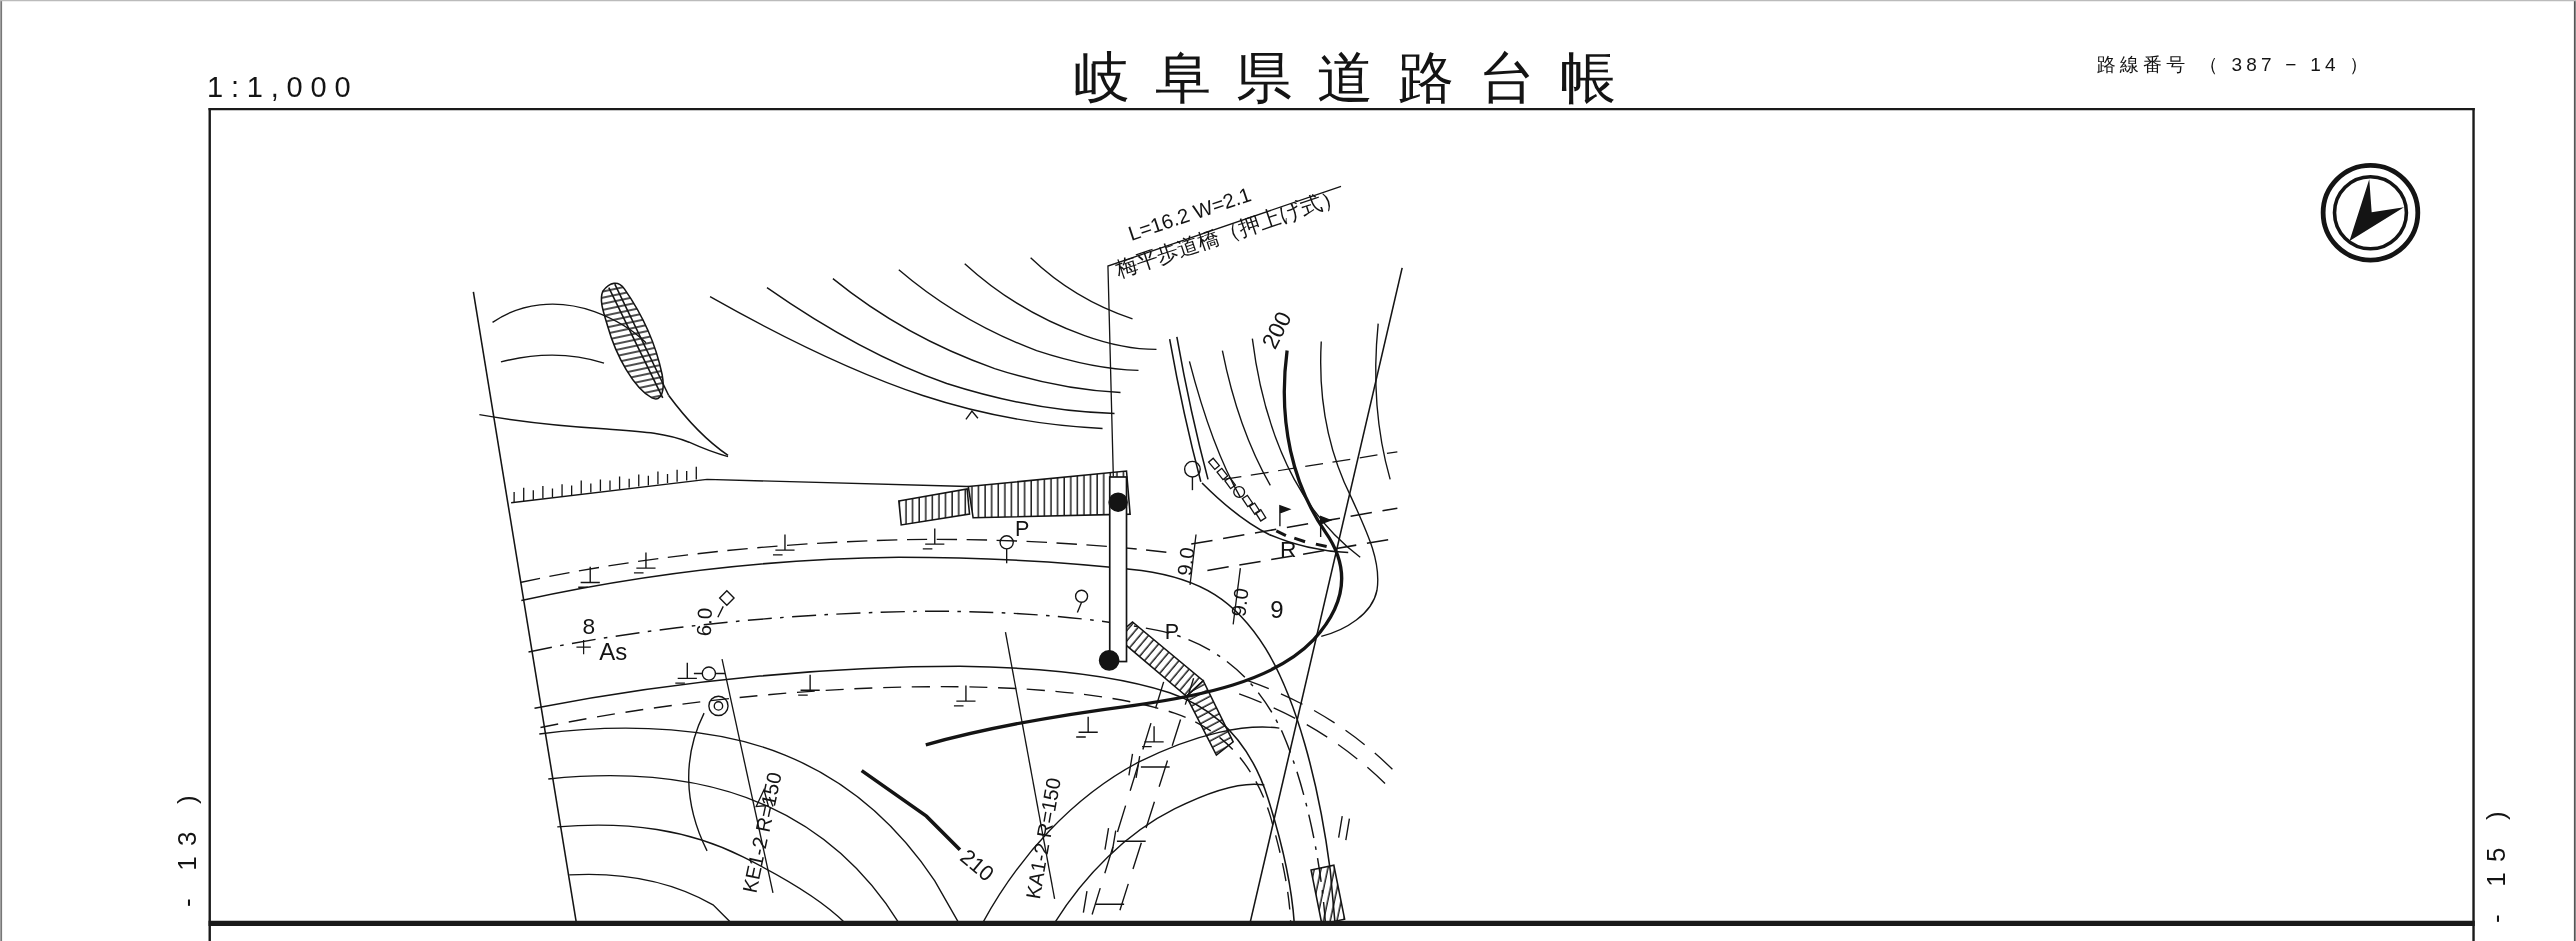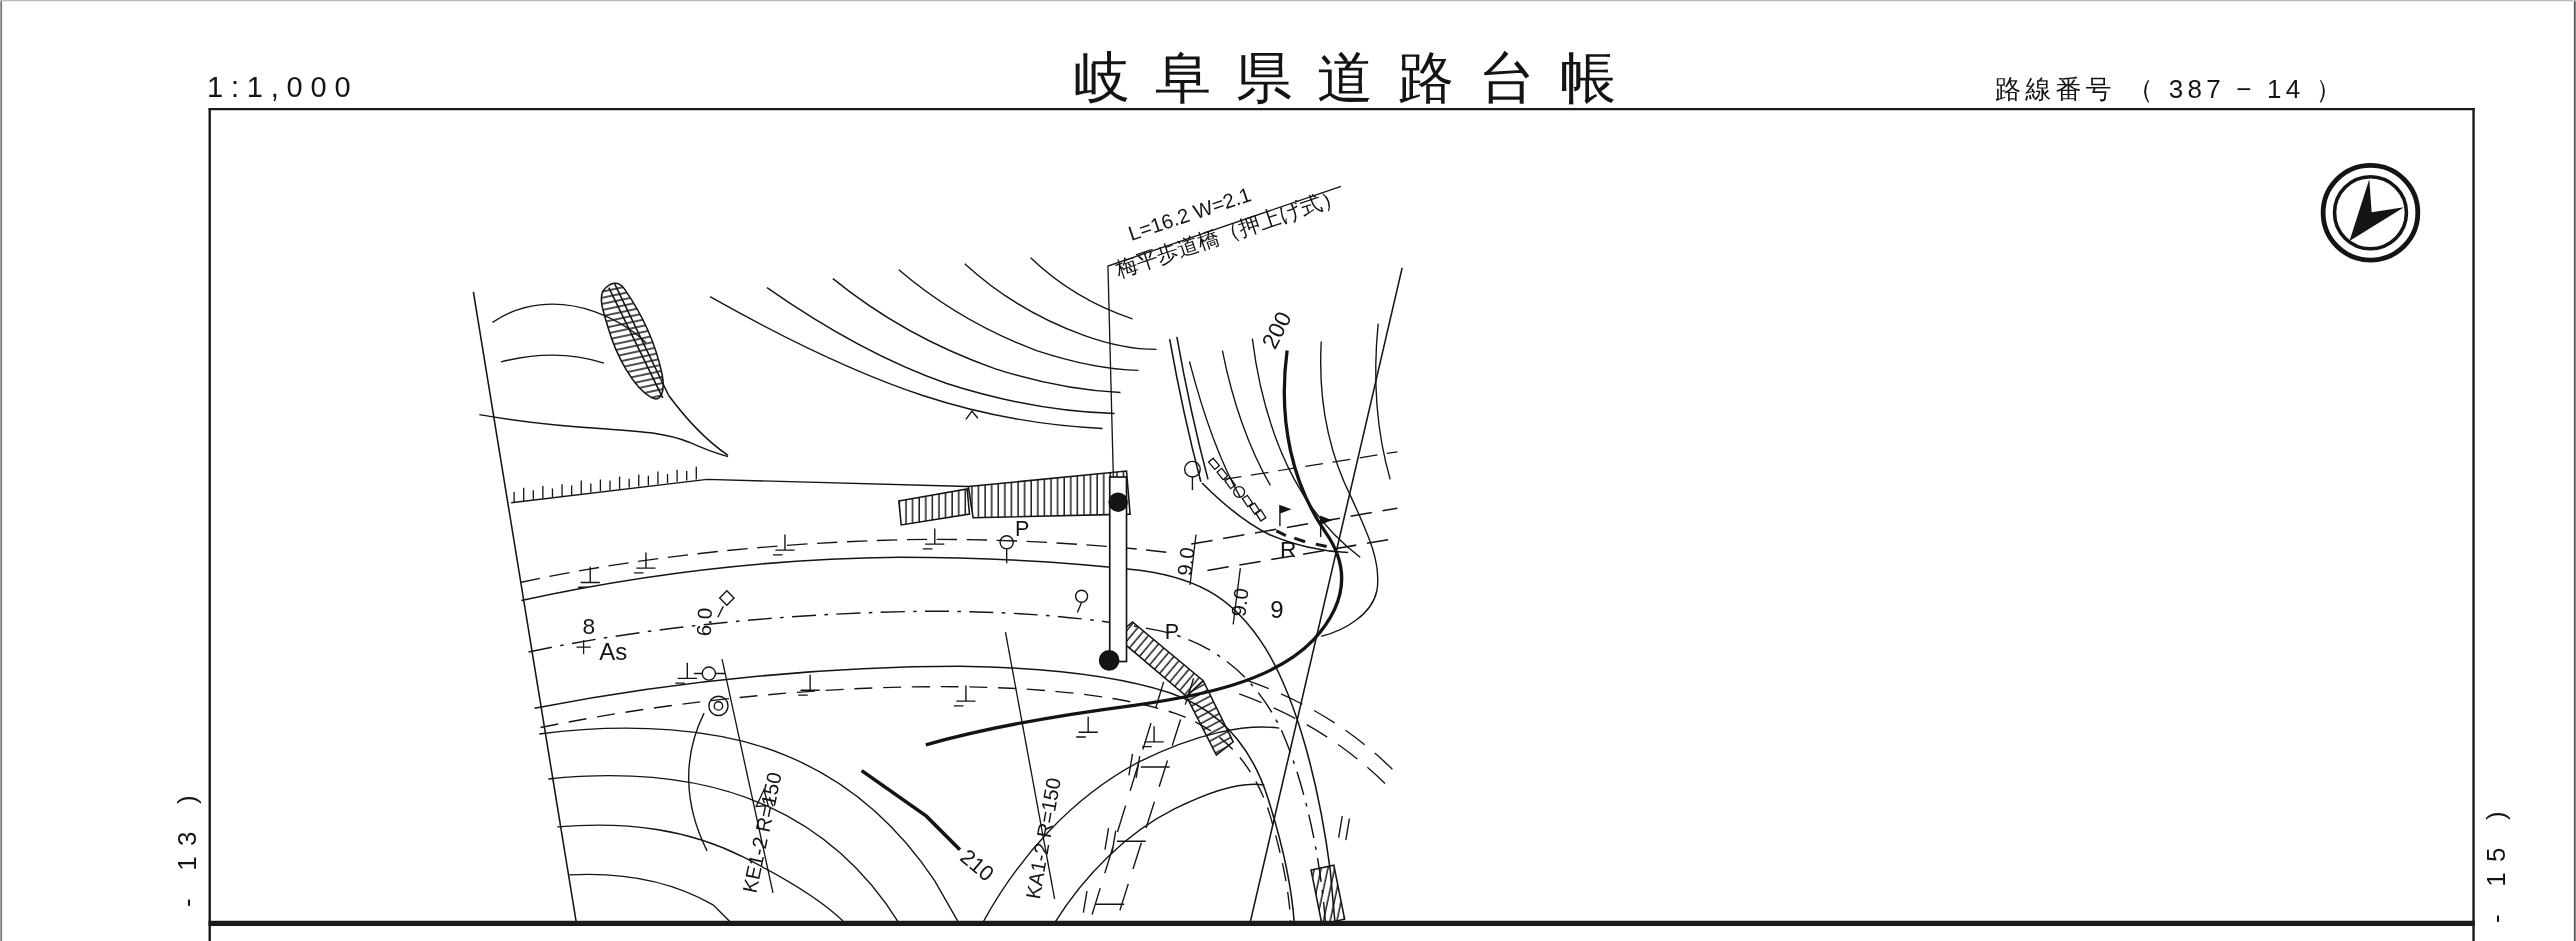--- a/index.html
+++ b/index.html
@@ -1,21 +1,21 @@
 <!DOCTYPE html>
 <html style="font-size:9.6px"><head>
 <meta charset="utf-8">
 <style>
   html,body{margin:0;padding:0;background:#fff;}
   body{width:2576px;height:942px;position:relative;overflow:hidden;
        font-family:"Liberation Sans",sans-serif;color:#141414;}
   .abs{position:absolute;white-space:nowrap;}
   .scale-label{left:207px;top:71px;font-size:29px;letter-spacing:7.8px;}
   .page-title{left:1074px;top:41px;font-size:56px;letter-spacing:25px;font-weight:500;}
-  .route-label{left:1995px;top:72px;width:479px;text-align:left;font-size:26px;letter-spacing:4.2px;}
+  .route-label{left:1995px;top:52px;width:479px;text-align:center;font-size:19px;letter-spacing:4.2px;}
   .side-label{font-size:26px;letter-spacing:10.2px;transform:translate(-50%,-50%) rotate(-90deg);}
   .side-left{left:187px;top:846px;}
   .side-right{left:2496px;top:862px;}
   svg{position:absolute;left:0;top:0;}
   svg text{font-family:"Liberation Sans",sans-serif;fill:#141414;}
 </style>
 </head>
 <body>
 
 <div class="abs scale-label">1:1,000</div>

